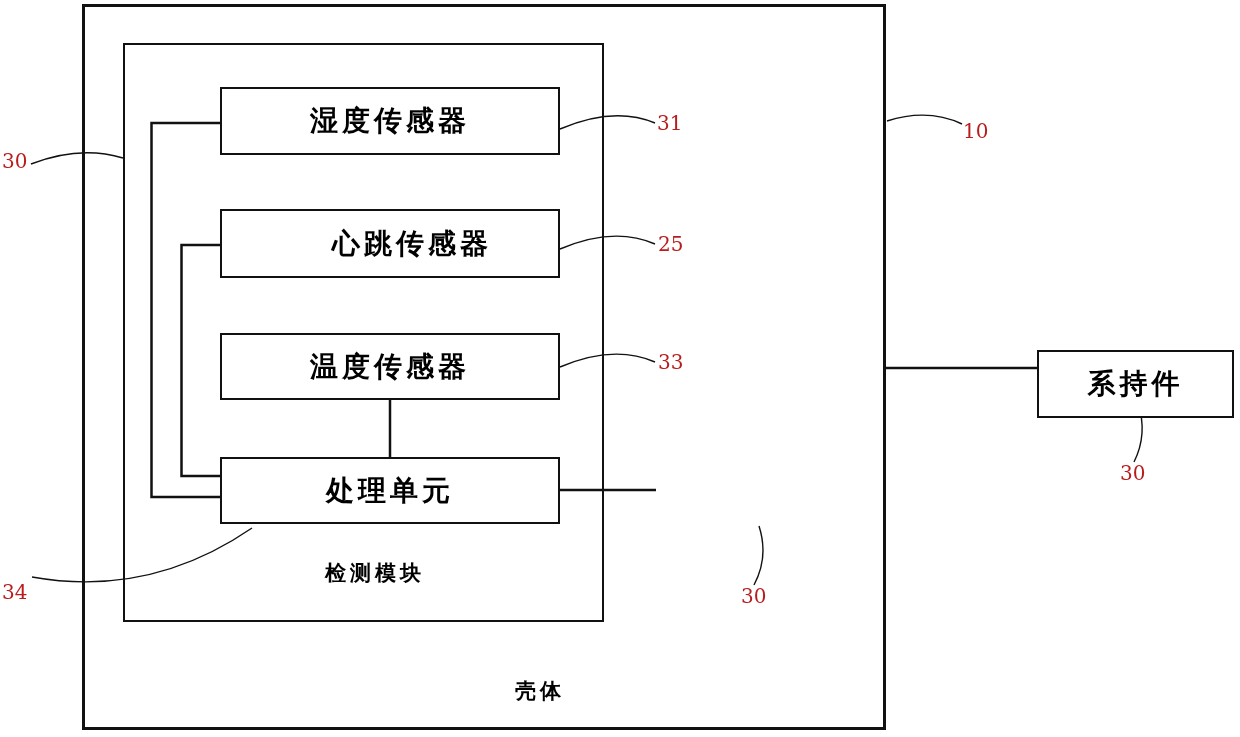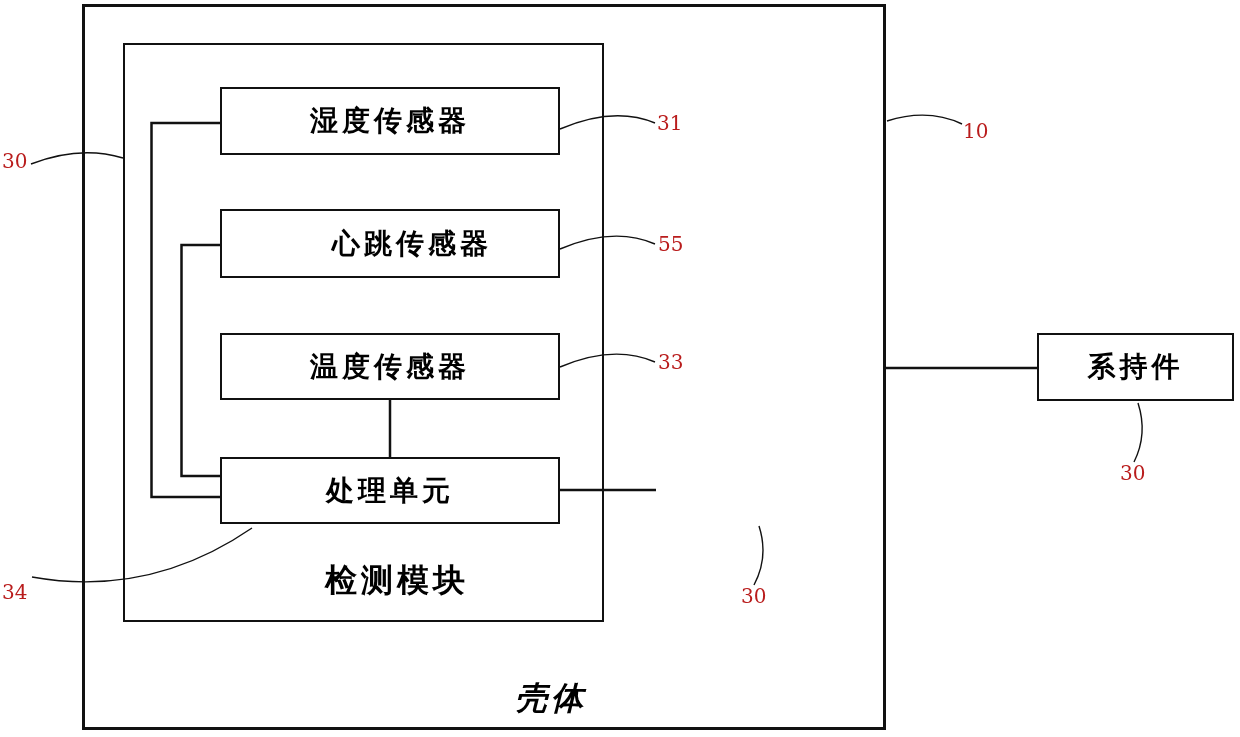--- a/index.html
+++ b/index.html
@@ -31,21 +31,21 @@
     display: flex;
     align-items: center;
     justify-content: center;
     font-size: 28px;
     font-weight: 600;
     color: #000000;
     letter-spacing: 4px;
   }
   .cn-label {
     position: absolute;
-    font-size: 32px;
+    font-size: 21px;
     font-weight: 600;
     color: #000000;
     letter-spacing: 4px;
     white-space: nowrap;
   }
   .ref {
     position: absolute;
     font-family: "DejaVu Serif", "Liberation Serif", serif;
     font-size: 20px;
     font-weight: 400;
@@ -94,30 +94,30 @@
 
   <div class="block" style="left:220px; top:333px; width:340px; height:67px;">
     <span>温度传感器</span>
   </div>
 
   <div class="block" style="left:220px; top:457px; width:340px; height:67px;font-family:Liberation Serif, serif;">
     <span>处理单元</span>
   </div>
 
 
-  <div class="block" style="left:1037px; top:333px; width:197px; height:68px;">
+  <div class="block" style="left:1037px; top:350px; width:197px; height:68px;">
     <span>系持件</span>
   </div>
 
   <div class="cn-label" style="left:325px; top:559px;">检测模块</div>
 
-  <div class="cn-label" style="left:515px; top:677px;font-style:italic;">壳体</div>
+  <div class="cn-label" style="left:515px; top:677px;">壳体</div>
 
   <div class="ref" style="left:2px; top:149px;">30</div>
   <div class="ref" style="left:2px; top:580px;">34</div>
   <div class="ref" style="left:657px; top:111px;">31</div>
-  <div class="ref" style="left:658px; top:232px;">55</div>
+  <div class="ref" style="left:658px; top:232px;">25</div>
   <div class="ref" style="left:658px; top:350px;">33</div>
   <div class="ref" style="left:963px; top:112px;margin-top:7px;">10</div>
   <div class="ref" style="left:741px; top:584px;">30</div>
   <div class="ref" style="left:1120px; top:461px;">30</div>
 
 </div>
 
 </body></html>

